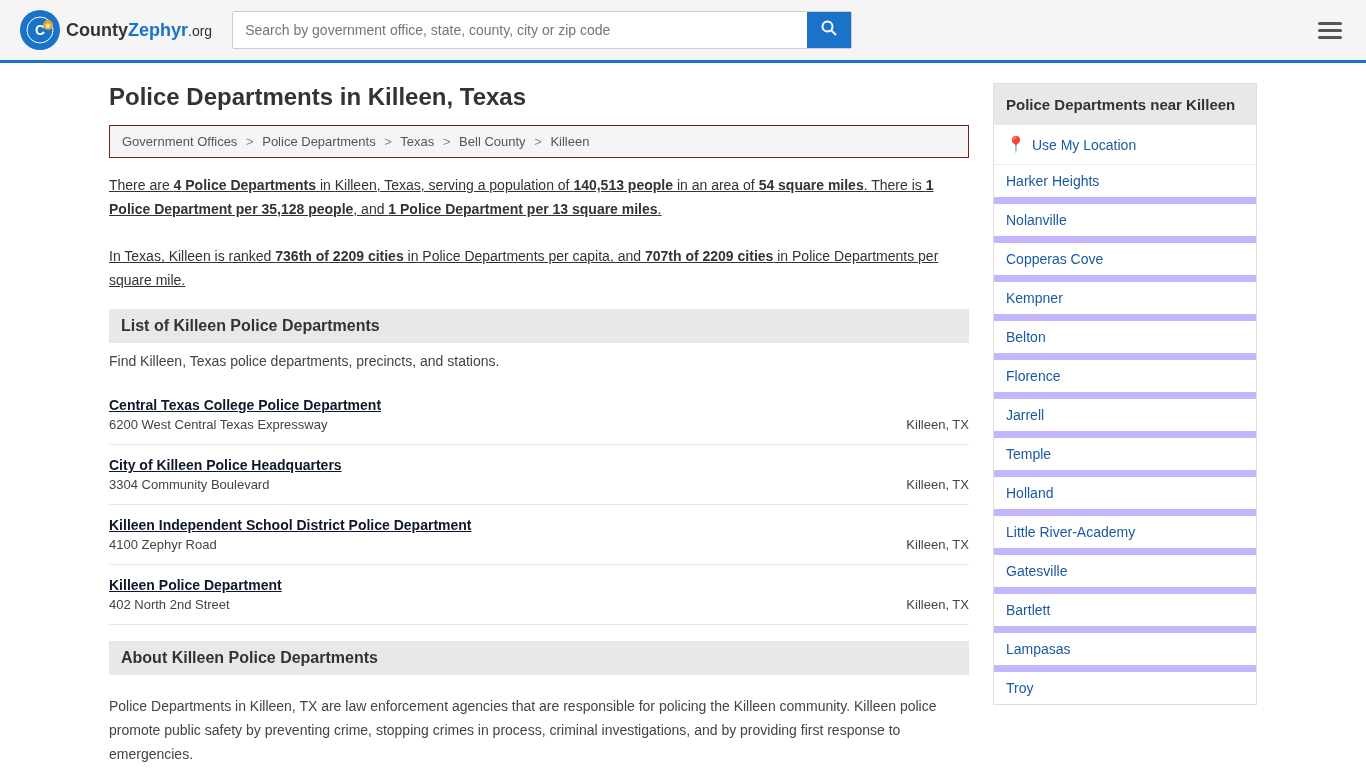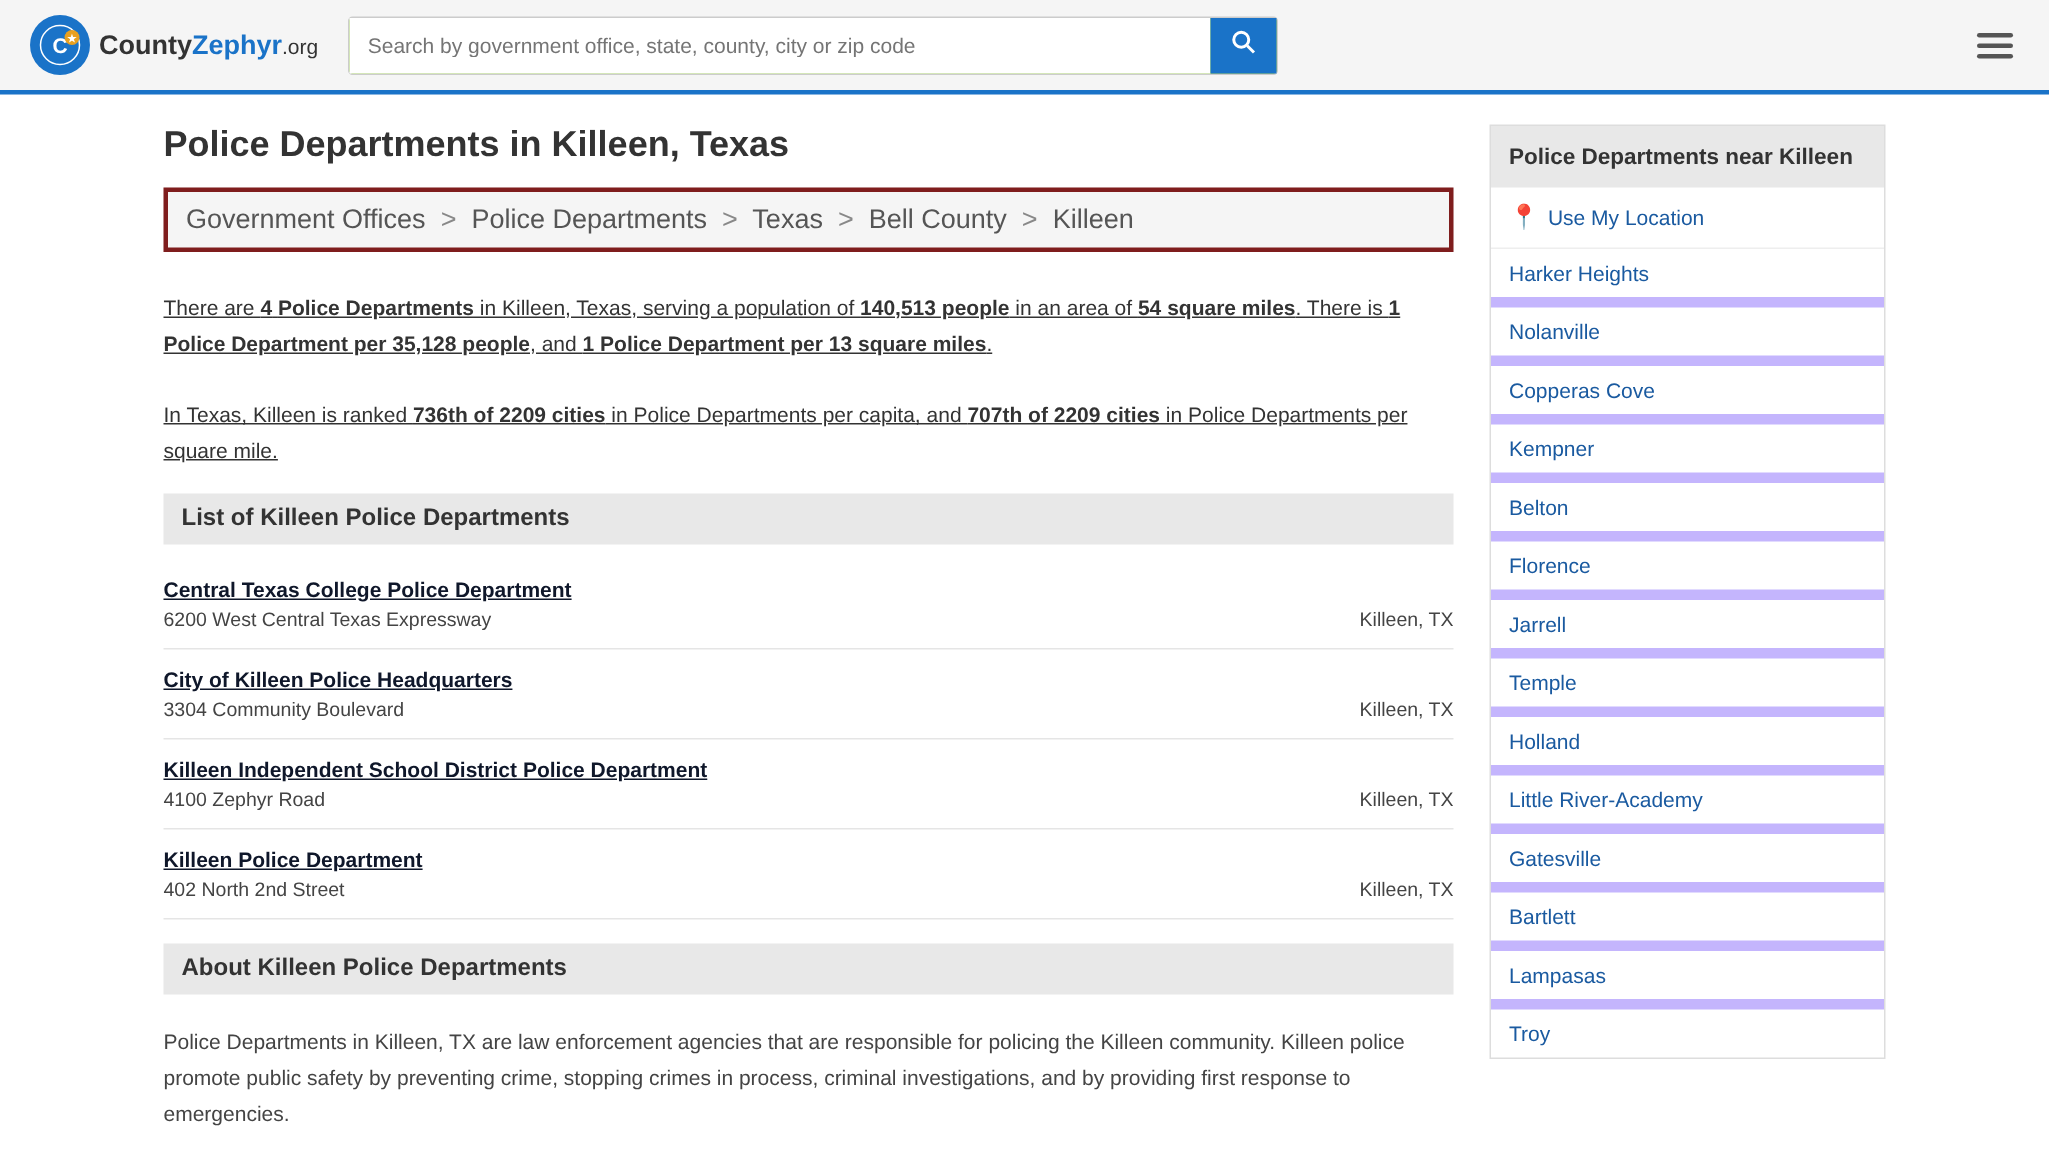--- a/index.html
+++ b/index.html
@@ -38,21 +38,21 @@
       font-weight: bold;
       color: #333;
     }
     .logo-text span { color: #1a73c8; }
     #search-area {
       flex: 1;
       max-width: 620px;
       display: flex;
       border: 1px solid #ccc;
       border-radius: 3px;
-      background: #84cc16;
+      background: #0f172a;
     }
     #search-input {
       flex: 1;
       padding: 8px 12px;
       border: none;
       outline: none;
       font-size: 14px;
       color: #999;
     }
     #search-btn {
@@ -102,24 +102,24 @@
     #page-title {
       font-size: 24px;
       font-weight: bold;
       color: #333;
       margin-bottom: 14px;
     }
 
     
     #breadcrumb {
       background: #f5f5f5;
-      border: 3px solid #7f1d1d;
+      border: 1px solid #7f1d1d;
       padding: 8px 12px;
-      margin-bottom: 26px;
-      font-size: 18px;
+      margin-bottom: 16px;
+      font-size: 13px;
       color: #555;
     }
     #breadcrumb a {
       color: #555;
       text-decoration: none;
     }
     .bc-sep { margin: 0 5px; color: #888; }
 
     
     #summary {
@@ -272,20 +272,21 @@
       <a href="#">Killeen</a>
     </div>
 
     <div id="summary">
       <p>There are <strong>4</strong> <strong>Police Departments</strong> in <span>Killeen, Texas</span>, serving a population of <strong>140,513 people</strong> in an area of <strong>54 square miles</strong>. There is <strong>1 Police Department per 35,128 people</strong>, and <strong>1 Police Department per 13 square miles</strong>.</p>
       <br>
       <p>In Texas, Killeen is ranked <strong>736th of 2209 cities</strong> in Police Departments per capita, and <strong>707th of 2209 cities</strong> in Police Departments per square mile.</p>
     </div>
 
     <div class="section-header">List of Killeen Police Departments</div>
+    <p class="section-intro">Find Killeen, Texas police departments, precincts, and stations.</p>
 
     <div class="dept-entry">
       <a class="dept-name">Central Texas College Police Department</a>
       <div class="dept-row">
         <span class="dept-address">6200 West Central Texas Expressway</span>
         <span class="dept-city">Killeen, TX</span>
       </div>
     </div>
 
     <div class="dept-entry">

